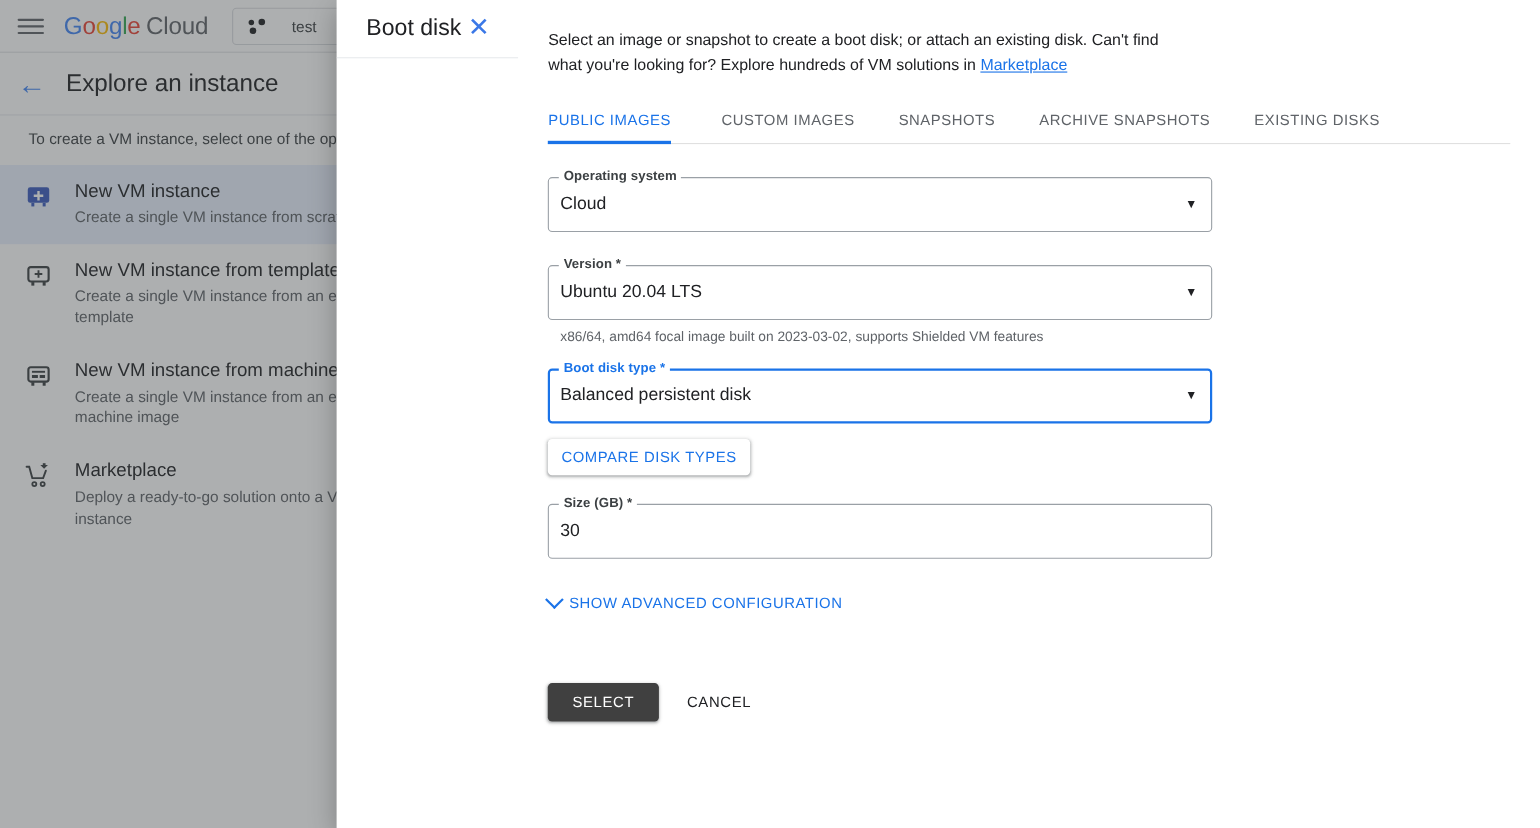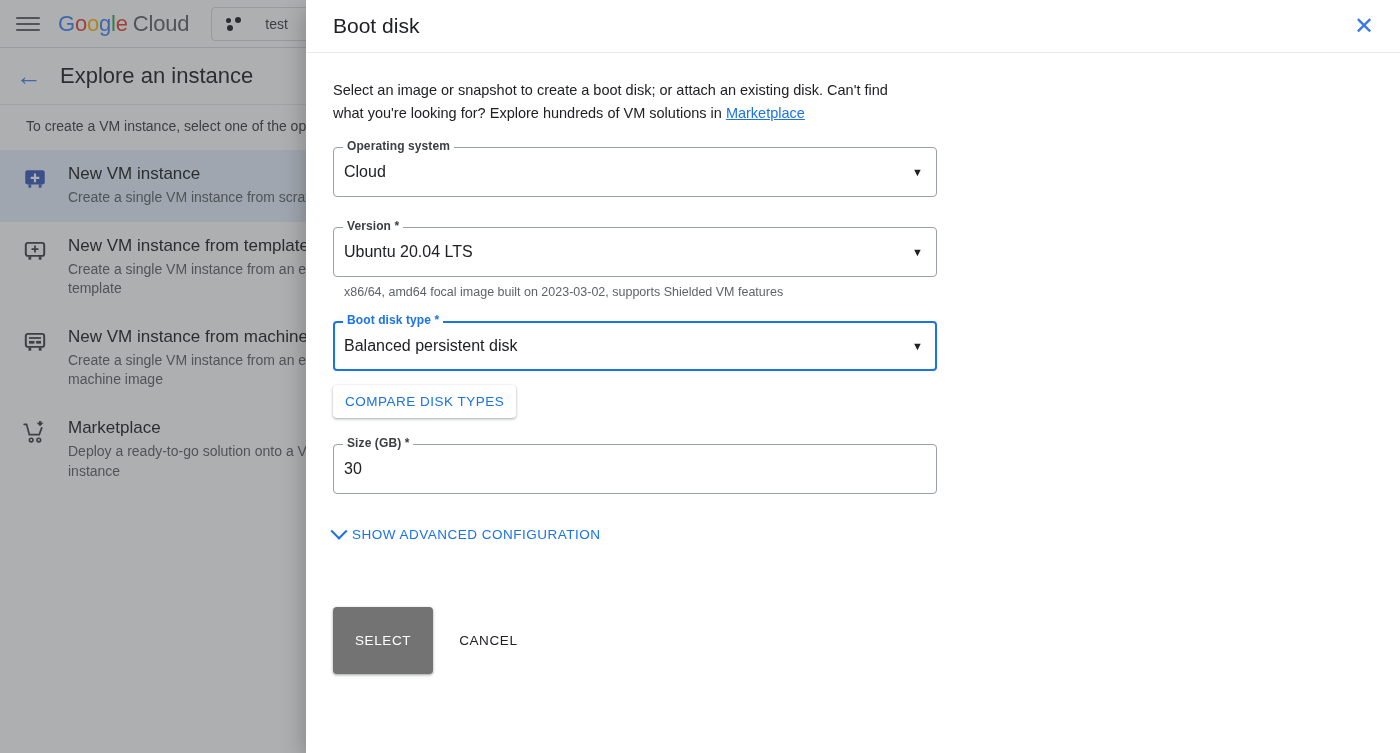--- a/index.html
+++ b/index.html
@@ -142,21 +142,21 @@
   }
 
   
   #dialog {
     position: absolute;
     left: 306px; top: 0;
     width: 1094px; height: 753px;
     background: #ffffff;
     box-shadow: 0 8px 24px rgba(0,0,0,0.28);
     display: flex;
-    flex-direction: column;
+    flex-direction: row;
     overflow: hidden;
   }
   .dlg-header {
     height: 53px;
     flex: none;
     border-bottom: 1px solid #e8eaed;
     display: flex;
     align-items: center;
     padding: 0 20px 0 27px;
     box-sizing: border-box;
@@ -304,27 +304,27 @@
     transform: rotate(45deg) translate(-2px,-2px);
   }
 
   .dlg-actions {
     display: flex;
     align-items: center;
     gap: 10px;
     margin-top: 56px;
   }
   .btn-primary {
-    background: #737373;
+    background: #404040;
     color: #fff;
     border: none;
     border-radius: 4px;
     font-size: 13.5px;
     letter-spacing: 0.6px;
-    padding: 26px 22px;
+    padding: 10px 22px;
     cursor: pointer;
     font-family: inherit;
     box-shadow: 0 1px 2px rgba(60,64,67,0.3), 0 1px 3px 1px rgba(60,64,67,0.15);
   }
   .btn-plain {
     background: none;
     border: none;
     color: #202124;
     font-size: 13.5px;
     letter-spacing: 0.6px;
@@ -440,20 +440,27 @@
     <div class="dlg-title">Boot disk</div>
     <button class="close-btn">✕</button>
   </div>
 
   <div class="dlg-body">
 
     <p class="dlg-desc">
       <span>Select an image or snapshot to create a boot disk; or attach an existing disk. Can't find what you're looking for? Explore hundreds of VM solutions in </span><a href="#">Marketplace</a>
     </p>
 
+    <div class="tabs">
+      <button class="tab active">PUBLIC IMAGES</button>
+      <button class="tab">CUSTOM IMAGES</button>
+      <button class="tab">SNAPSHOTS</button>
+      <button class="tab">ARCHIVE SNAPSHOTS</button>
+      <button class="tab">EXISTING DISKS</button>
+    </div>
 
     <div class="field">
       <div class="field-box"></div>
       <div class="field-label">Operating system</div>
       <div class="field-value">Cloud</div>
       <div class="field-arrow">▼</div>
     </div>
     <div class="spacer-22"></div>
 
     <div class="field">

